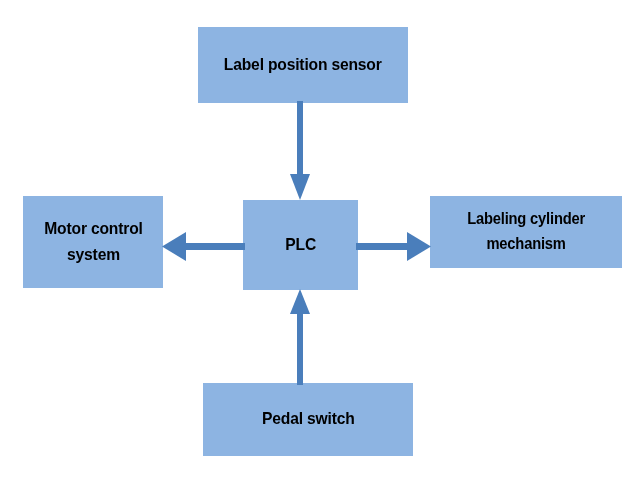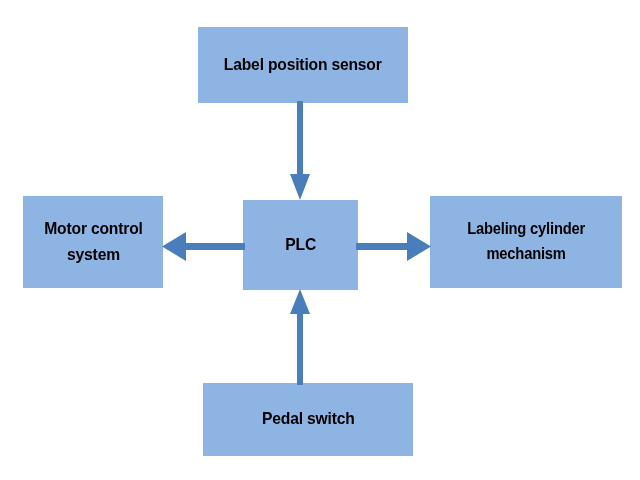--- a/index.html
+++ b/index.html
@@ -35,21 +35,21 @@
     white-space: pre-line;
   }
   .node-label.small {
     font-size: 16px;
   }
 
   
   #node-sensor   { left: 198px; top: 27px;  width: 210px; height: 76px; }
   #node-motor    { left: 23px;  top: 196px; width: 140px; height: 92px; }
   #node-plc      { left: 243px; top: 200px; width: 115px; height: 90px; }
-  #node-cylinder { left: 430px; top: 196px; width: 192px; height: 92px; }
+  #node-cylinder { left: 430px; top: 196px; width: 192px; height: 72px; }
   #node-pedal    { left: 203px; top: 383px; width: 210px; height: 73px; align-items: center; }
 
   
   .arrow {
     position: absolute;
     overflow: visible;
   }
   #arrow-sensor-plc  { left: 286px; top: 101px; width: 28px; height: 101px; }
   #arrow-plc-motor   { left: 161px; top: 228px; width: 84px; height: 36px; }
   #arrow-plc-cyl     { left: 356px; top: 228px; width: 76px; height: 36px; }

